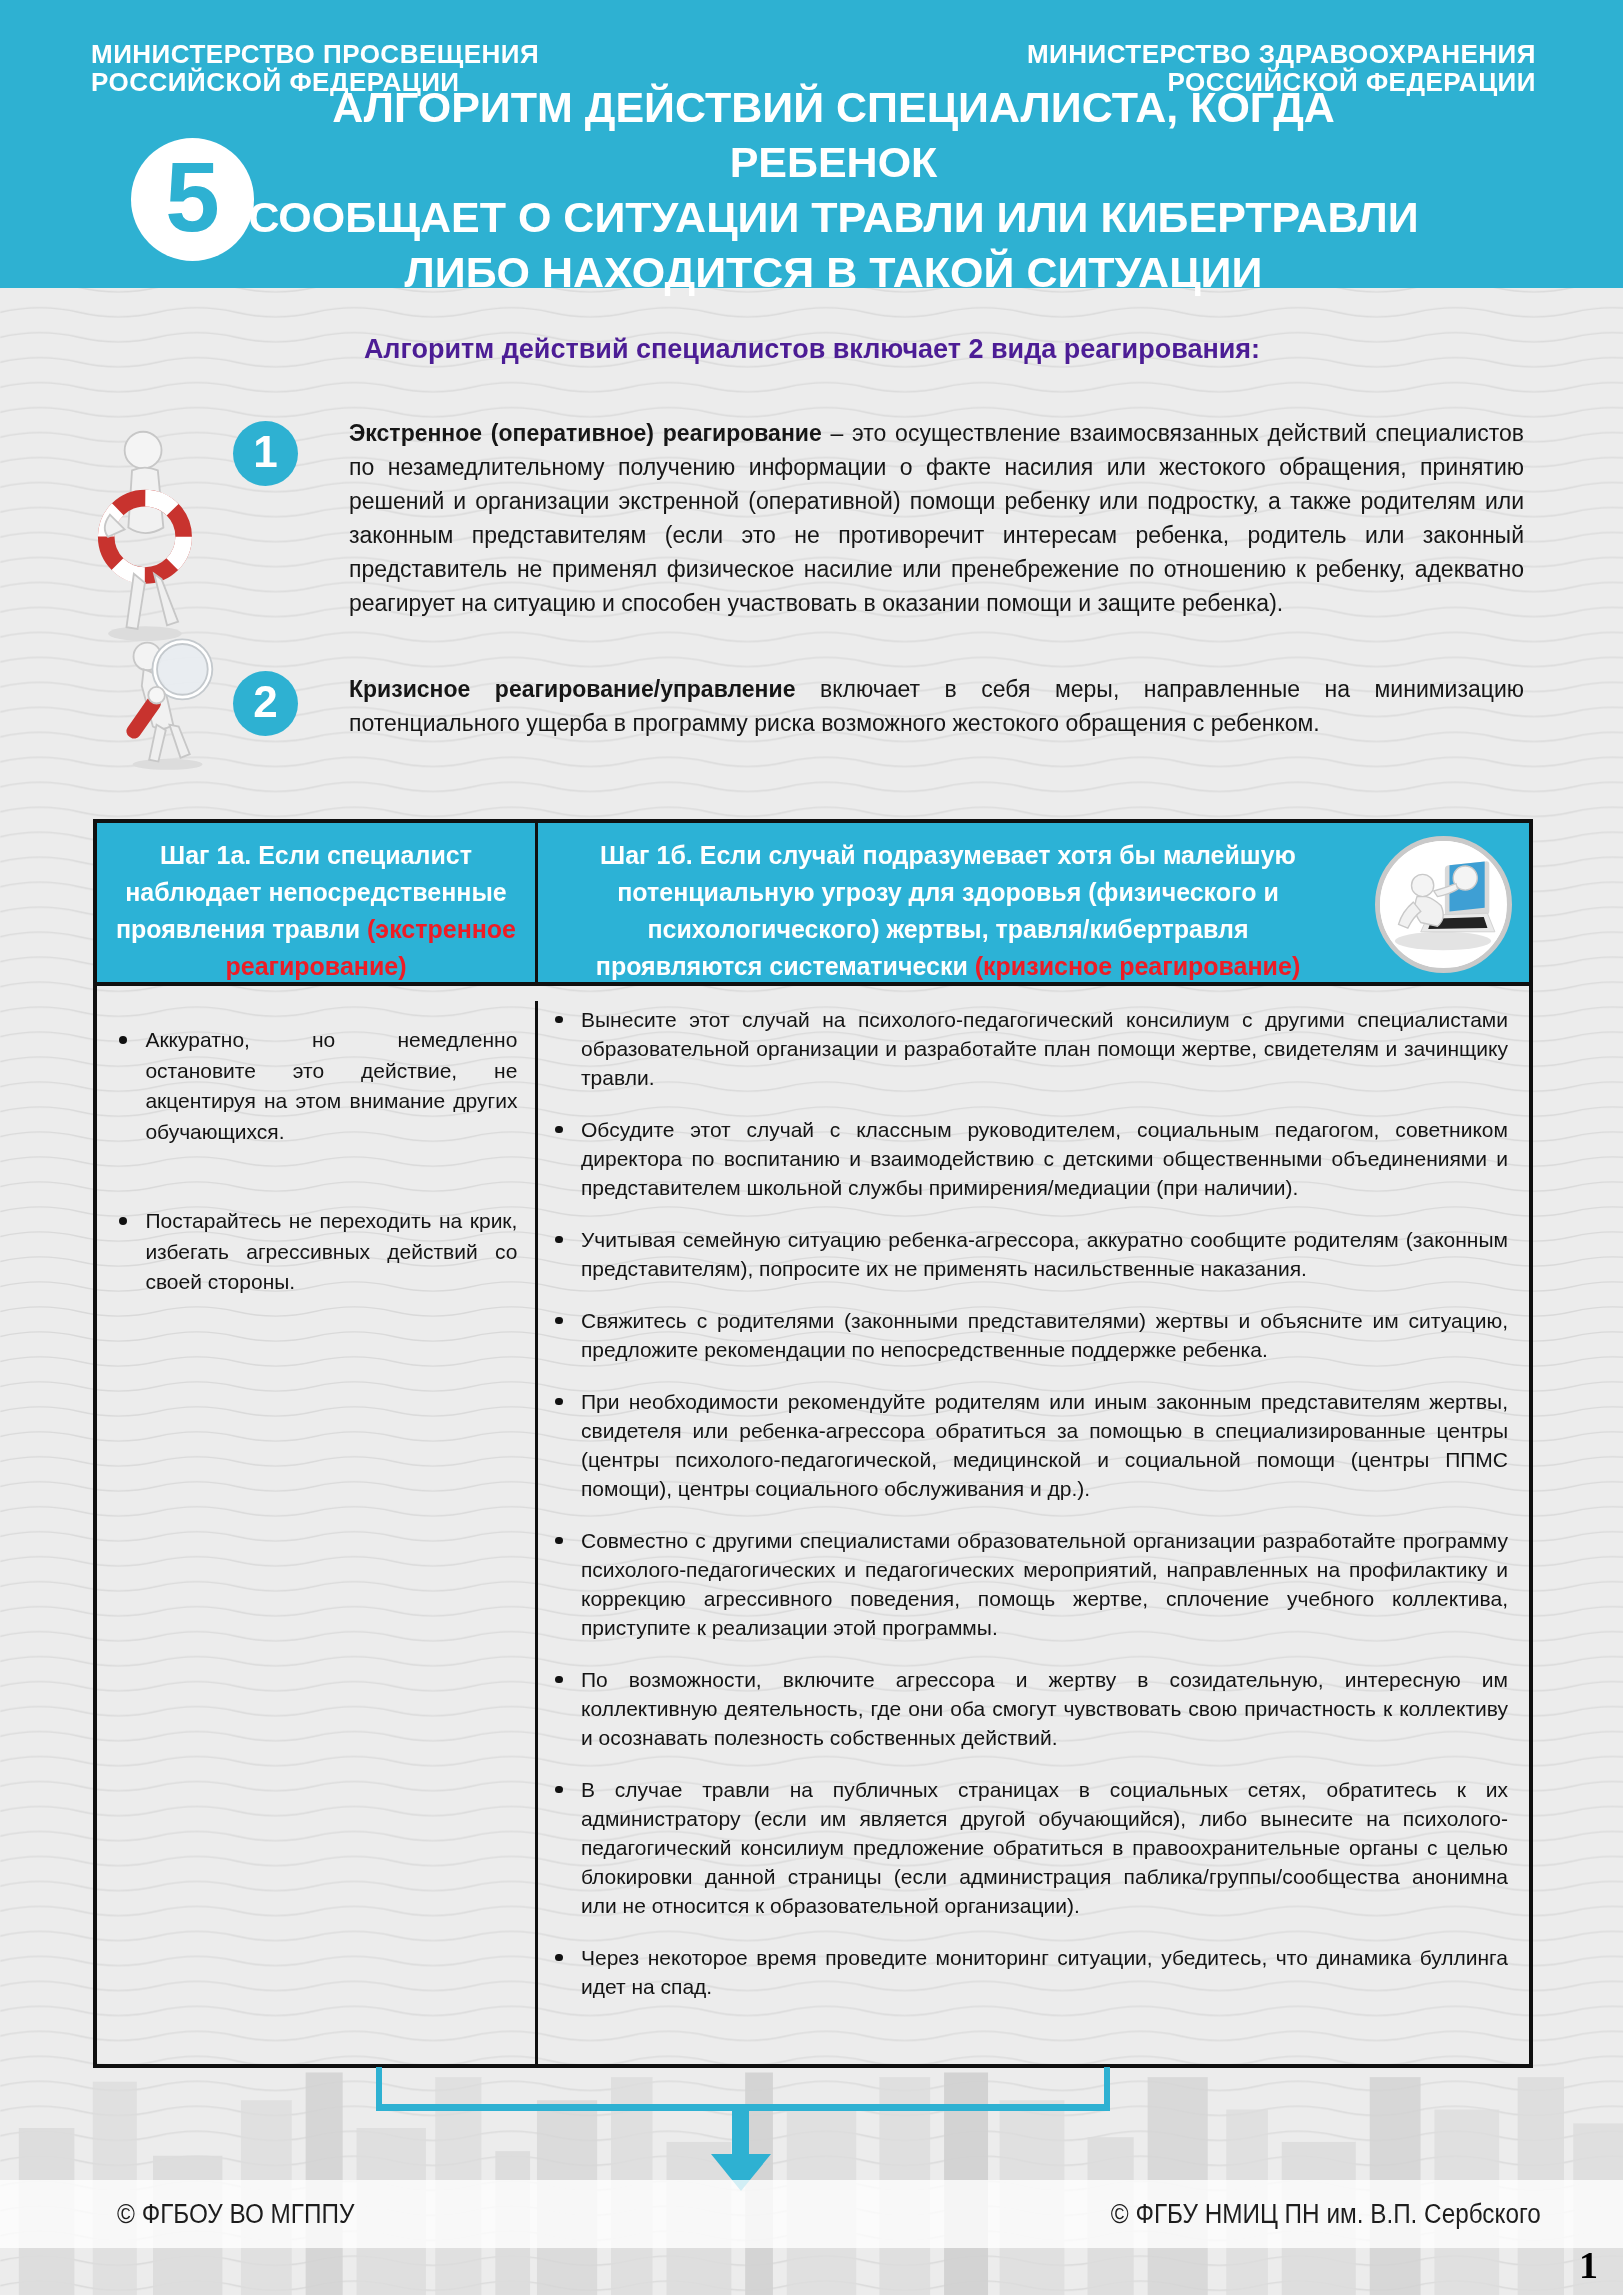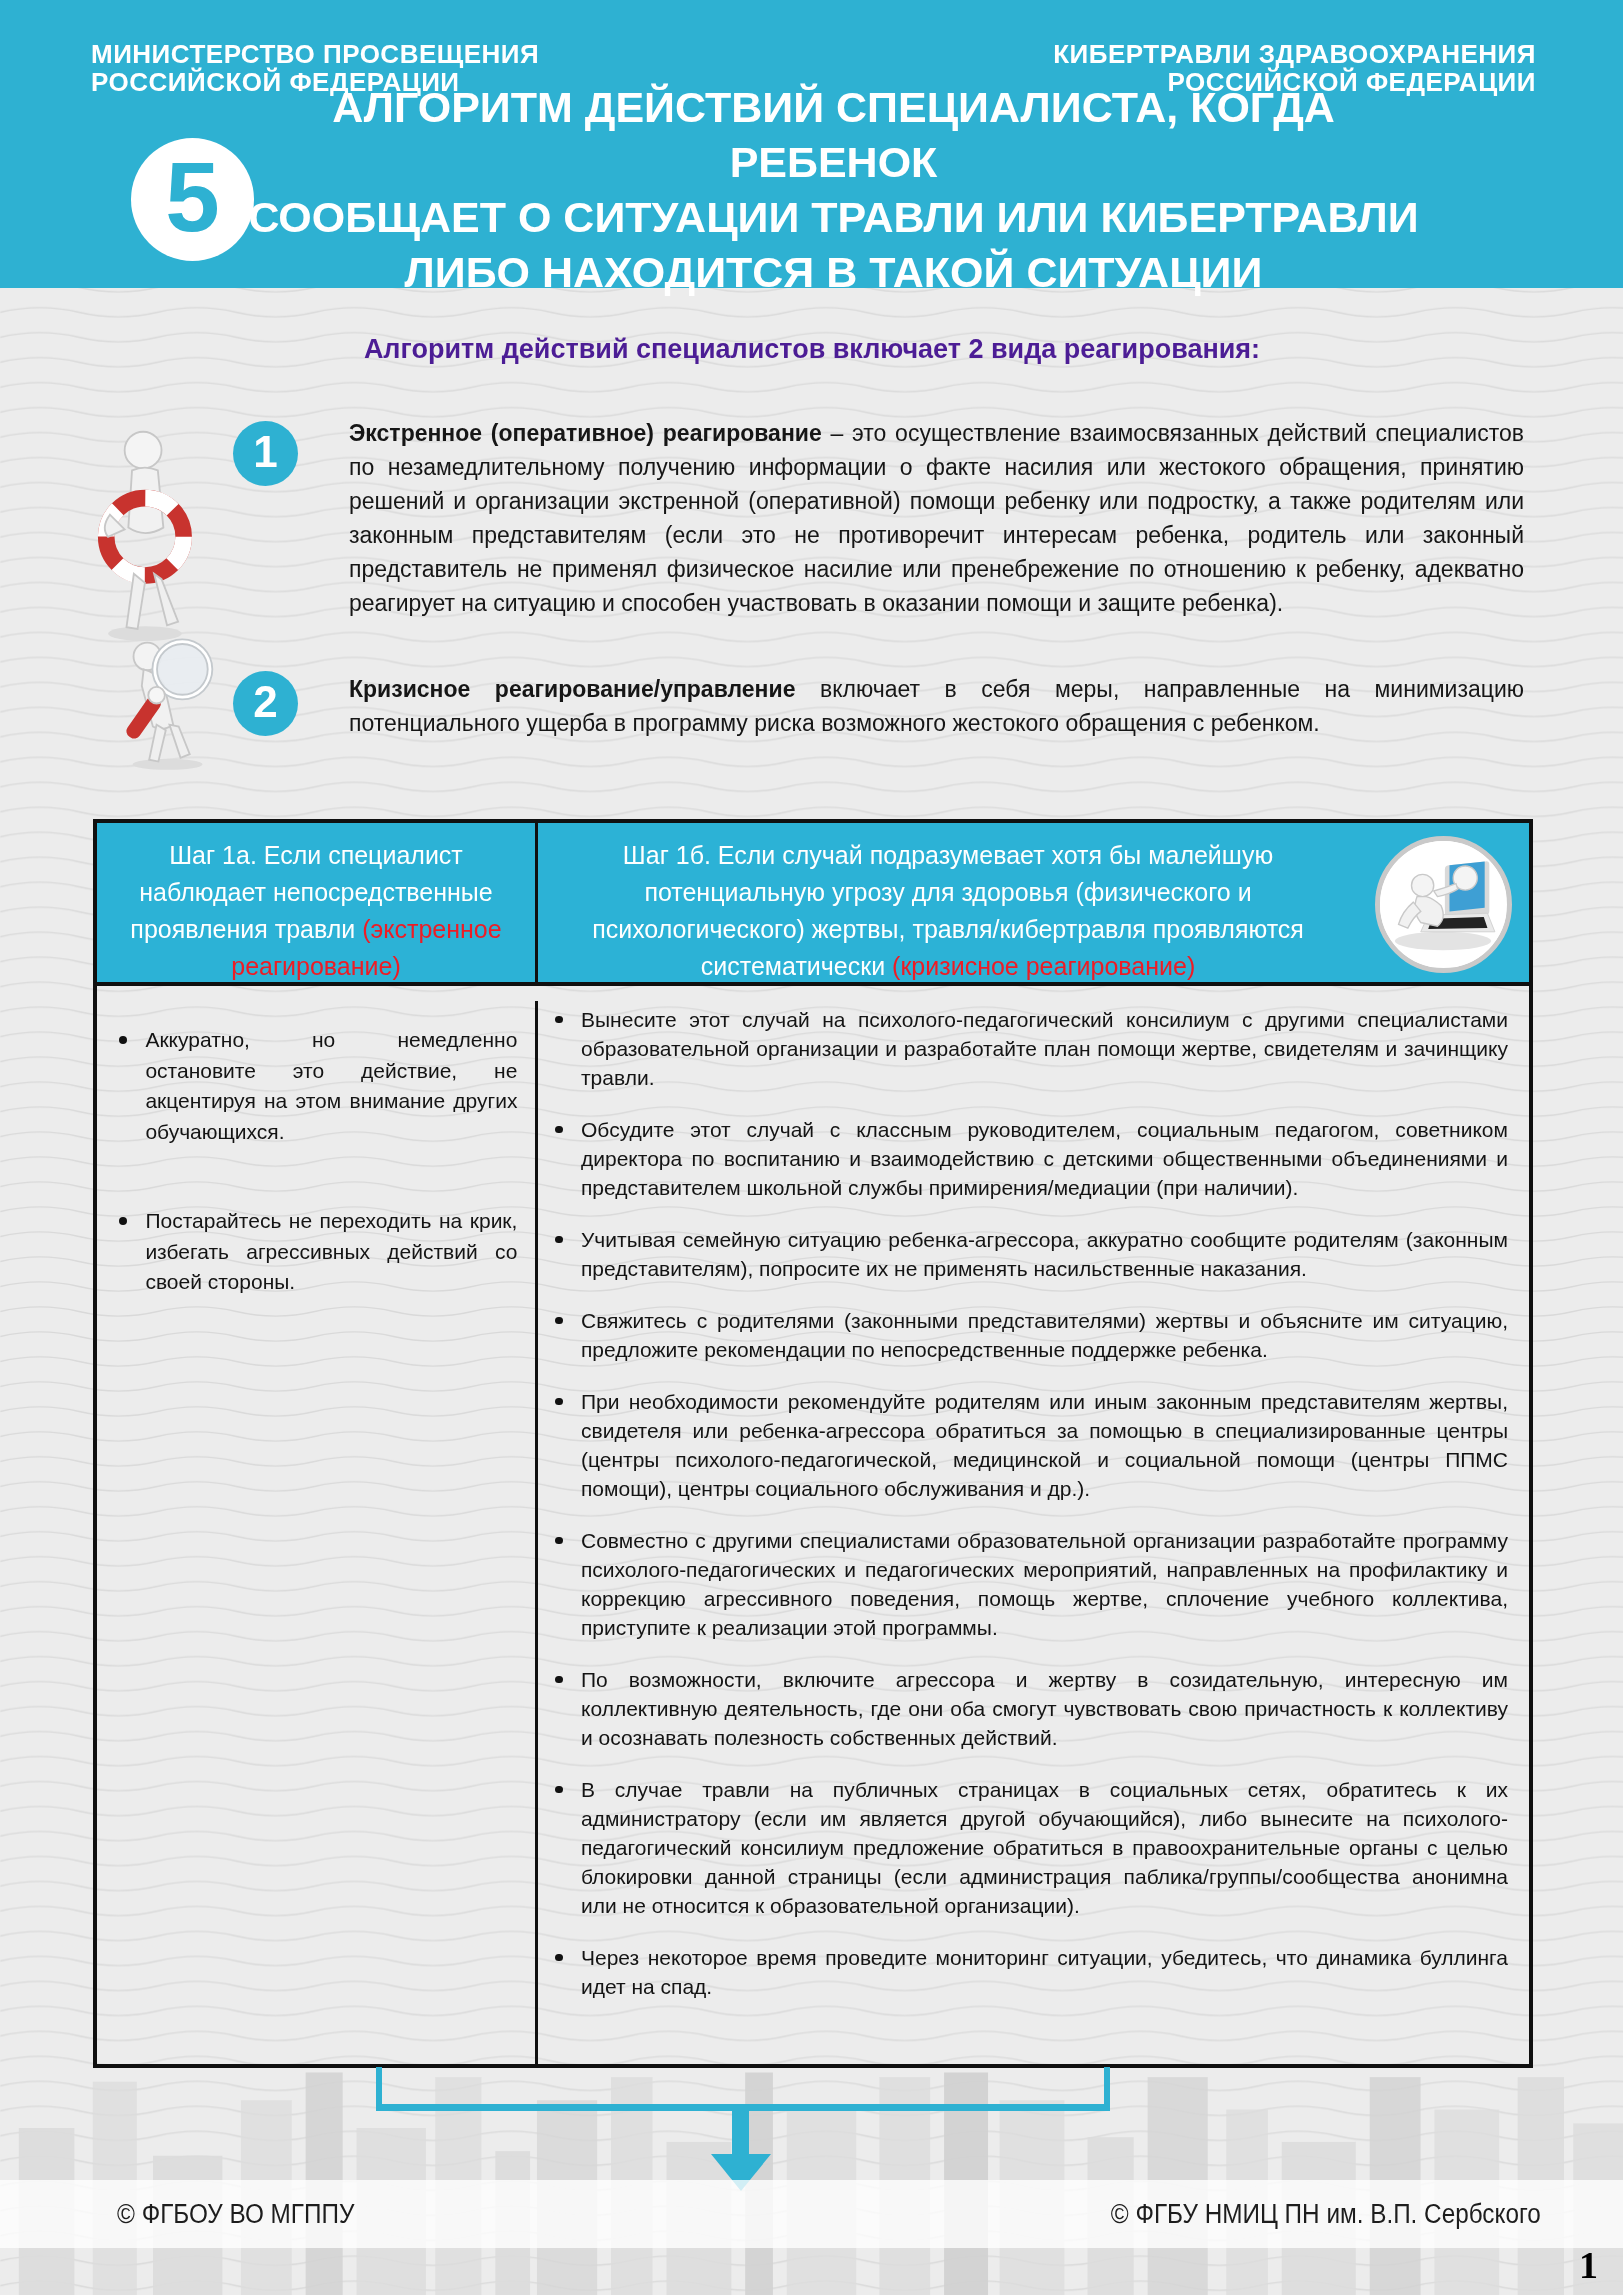--- a/index.html
+++ b/index.html
@@ -42,21 +42,21 @@
   .big-table{
     position:absolute; left:93px; top:819px; width:1440px; height:1249px;
     border:4.2px solid #101010; box-sizing:border-box; display:flex; flex-direction:column;
   }
   .t-head{display:flex; height:163px; background:#2cb2d6; border-bottom:4.2px solid #101010; box-sizing:border-box;}
   .t-body{display:flex; flex:1;}
   .cell-l{width:441px; border-right:3.7px solid #101010; box-sizing:border-box;}
   .cell-r{flex:1; box-sizing:border-box;}
   .t-head .cell-l{display:flex; align-items:flex-start; justify-content:center; padding:14px 13px 0 13px;}
   .t-head .cell-r{display:flex; align-items:flex-start; justify-content:center; padding:14px 199px 4px 28px;}
-  .head-text{color:#ffffff; font-size:25px; font-weight:normal; line-height:37px; text-align:center;}
+  .head-text{color:#ffffff; font-size:25px; font-weight:bold; line-height:37px; text-align:center;}
   .head-text .red{color:#ee1c25;}
   .t-body .cell-l{padding:24px 17.6px 0 19.4px;margin-top:15px;}
   .t-body .cell-r{padding:18.5px 21px 0 14px;}
   .bullet{position:relative; padding-left:29px; text-align:justify; font-size:21px; color:#141414;}
   .bullet::before{
     content:""; position:absolute; left:2.8px; top:11px; width:7.9px; height:7.9px;
     border-radius:50%; background:#111;
   }
   .cell-l .bullet{line-height:30.5px; margin-bottom:59px;}
   .cell-r .bullet{line-height:29px; margin-bottom:23px;}
@@ -124,21 +124,21 @@
       <rect x="3400" y="4590" width="109" height="371" opacity="0.8"></rect>
     </g>
   </svg>
 
   <div class="header">
     <div class="ministry left">
       <div>МИНИСТЕРСТВО ПРОСВЕЩЕНИЯ</div>
       <div>РОССИЙСКОЙ ФЕДЕРАЦИИ</div>
     </div>
     <div class="ministry right">
-      <div>КИБЕРТРАВЛИ ЗДРАВООХРАНЕНИЯ</div>
+      <div>МИНИСТЕРСТВО ЗДРАВООХРАНЕНИЯ</div>
       <div>РОССИЙСКОЙ ФЕДЕРАЦИИ</div>
     </div>
     <div class="badge">
       <span>5</span>
     </div>
     <div class="title">
       <div>АЛГОРИТМ ДЕЙСТВИЙ СПЕЦИАЛИСТА, КОГДА РЕБЕНОК</div>
       <div>СООБЩАЕТ О СИТУАЦИИ ТРАВЛИ ИЛИ КИБЕРТРАВЛИ</div>
       <div>ЛИБО НАХОДИТСЯ В ТАКОЙ СИТУАЦИИ</div>
     </div>

